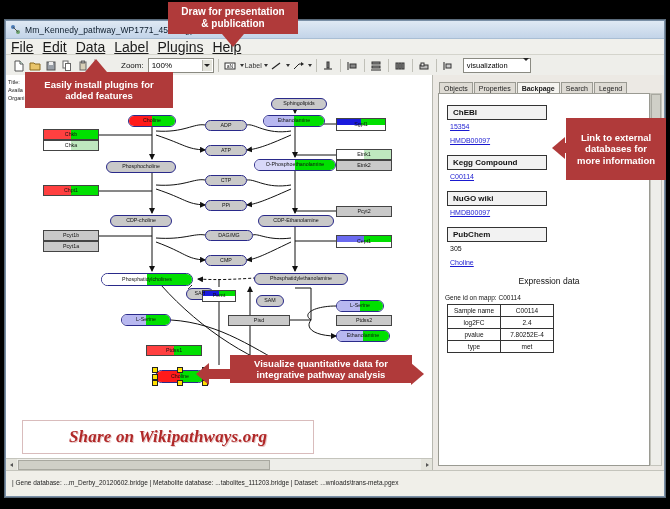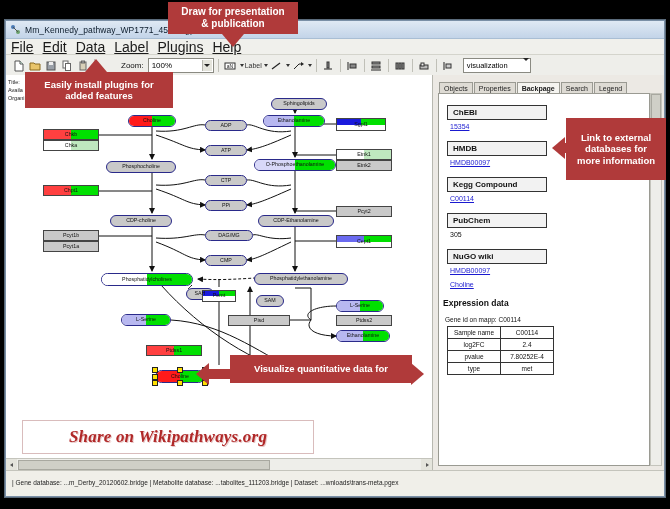--- a/index.html
+++ b/index.html
@@ -62,21 +62,21 @@
   
   .tabs{display:flex;align-items:flex-end;height:14px;margin:4px 0 0 6px;gap:1px;}
   .tab{font-size:7px;padding:2px 4px 1px 4px;border:1px solid #9a9a92;border-bottom:none;background:#dedbd4;color:#222;}
   .tab.active{background:#f5f4f0;font-weight:bold;position:relative;top:1px;padding-bottom:2px;}
   .panelbox{position:absolute;left:5px;top:18px;right:14px;bottom:4px;background:#fff;border:1px solid #9a9a92;overflow:hidden;}
   .dbsec{margin:7px 0 0 8px;}
   .dbhead{display:inline-block;min-width:88px;border:1px solid #333;background:#f2f2f2;font-size:8px;
           font-weight:bold;padding:2px 5px;color:#111;}
   .dblink{font-size:7px;color:#1a1ad0;text-decoration:underline;margin:3px 0 0 3px;}
   .dbtext{font-size:7px;color:#111;margin:3px 0 0 3px;}
-  .exptitle{font-size:8.5px;font-weight:bold;color:#111;margin:10px 0 0 4px;}
+  .exptitle{font-size:8.5px;font-weight:normal;color:#111;margin:10px 0 0 10px;text-align:center;}
   .geneid{font-size:6.5px;color:#111;margin:8px 0 3px 6px;}
   .exptable{margin-left:8px;border-collapse:collapse;}
   .exptable td{border:1px solid #333;font-size:6.5px;text-align:center;padding:2px 4px;min-width:44px;color:#111;}
 
   
   .vscroll{position:absolute;right:2px;top:18px;bottom:4px;width:10px;background:#eeeeea;border:1px solid #c4c4bc;}
   .vthumb{position:absolute;left:0;right:0;top:0;height:58px;background:#cfcfc7;border:1px solid #a8a8a0;}
 
   
   .hscroll{position:absolute;left:0;right:0;bottom:0;height:11px;background:#eeeeea;border-top:1px solid #c4c4bc;}
@@ -483,24 +483,24 @@
             <div class="tab">Objects</div>
             <div class="tab">Properties</div>
             <div class="tab active">Backpage</div>
             <div class="tab">Search</div>
             <div class="tab">Legend</div>
           </div>
 
         <div class="panelbox">
           <div id="dbs">
               <div class="dbsec"><div class="dbhead">ChEBI</div><div class="dblink">15354</div></div>
-              <div class="dbsec"><div class="dbhead">HMDB</div><div class="dblink">HMDB00097</div></div>
+              <div class="dbsec"><div class="dblink">HMDB00097</div></div>
               <div class="dbsec"><div class="dbhead">Kegg Compound</div><div class="dblink">C00114</div></div>
+              <div class="dbsec"><div class="dbhead">NuGO wiki</div><div class="dblink">HMDB00097</div></div>
               <div class="dbsec"><div class="dbhead">PubChem</div><div class="dbtext">305</div></div>
-              <div class="dbsec"><div class="dbhead">NuGO wiki</div><div class="dblink">HMDB00097</div></div>
               <div class="dbsec"><div class="dblink">Choline</div></div>
             </div>
 
           <div class="exptitle">Expression data</div>
           <div class="geneid">Gene id on mapp: C00114</div>
           <table class="exptable">
             <tbody id="exprows">
                 <tr>
                   <td>Sample name</td>
                   <td>C00114</td>
@@ -556,20 +556,21 @@
         <div>databases  for</div>
         <div>more information</div>
       </div>
     </div>
   <div class="arrow-lt" style="left:552px;top:137px;"></div>
   <div class="stem" style="left:560px;top:143px;width:8px;height:10px;"></div>
 
   <div class="callout" id="co-visualize" style="left:230px;top:355px;width:182px;height:28px;font-size:9.5px;">
       <div>
         <div>Visualize quantitative data  for</div>
+        <div>integrative pathway analysis</div>
       </div>
     </div>
   <div class="arrow-lt" style="left:196px;top:363px;"></div>
   <div class="stem" style="left:206px;top:369px;width:26px;height:10px;"></div>
   <div class="arrow-rt" style="left:411px;top:363px;"></div>
 
   <div class="sharebox" style="left:22px;top:420px;width:290px;height:32px;">
     <span>Share on Wikipathways.org</span>
   </div>
 

